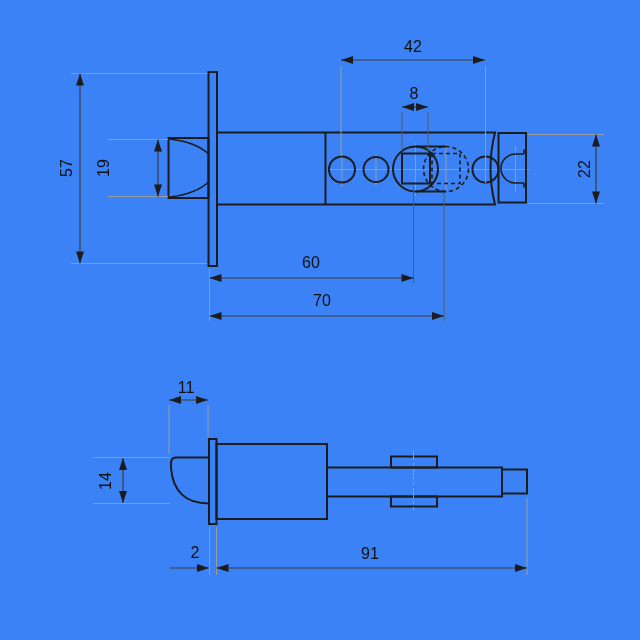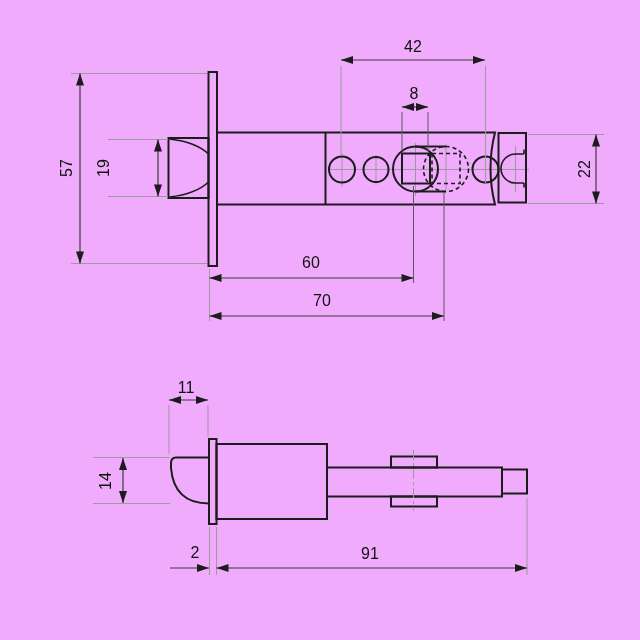--- a/index.html
+++ b/index.html
@@ -1,16 +1,16 @@
 <!DOCTYPE html>
 <html><head>
 <meta charset="utf-8">
 <style>
   html,body{margin:0;padding:0;background:#ffffff;}
-  .stage{width:640px;height:640px;background:#f0abfc;position:relative;overflow:hidden;}
+  .stage{width:640px;height:640px;background:#3b82f6;position:relative;overflow:hidden;}
   svg{display:block;}
   .outline{fill:none;stroke:#1c1c1c;stroke-width:2;stroke-linejoin:miter;stroke-linecap:butt;}
   .outline-thin{fill:none;stroke:#1c1c1c;stroke-width:1.6;}
   .dashed{fill:none;stroke:#1c1c1c;stroke-width:1.6;stroke-dasharray:4 3;}
   .dim{stroke:#3c3c3c;stroke-width:1.2;fill:none;}
   .ext{stroke:#9b9b9b;stroke-width:1;fill:none;}
   .extd{stroke:#5a5a5a;stroke-width:1;fill:none;}
   .cline{stroke:#9b9b9b;stroke-width:1;fill:none;}
   .cdash{stroke:#9b9b9b;stroke-width:1;fill:none;stroke-dasharray:10 3 3 3;}
   .arr{fill:#1c1c1c;stroke:none;}

